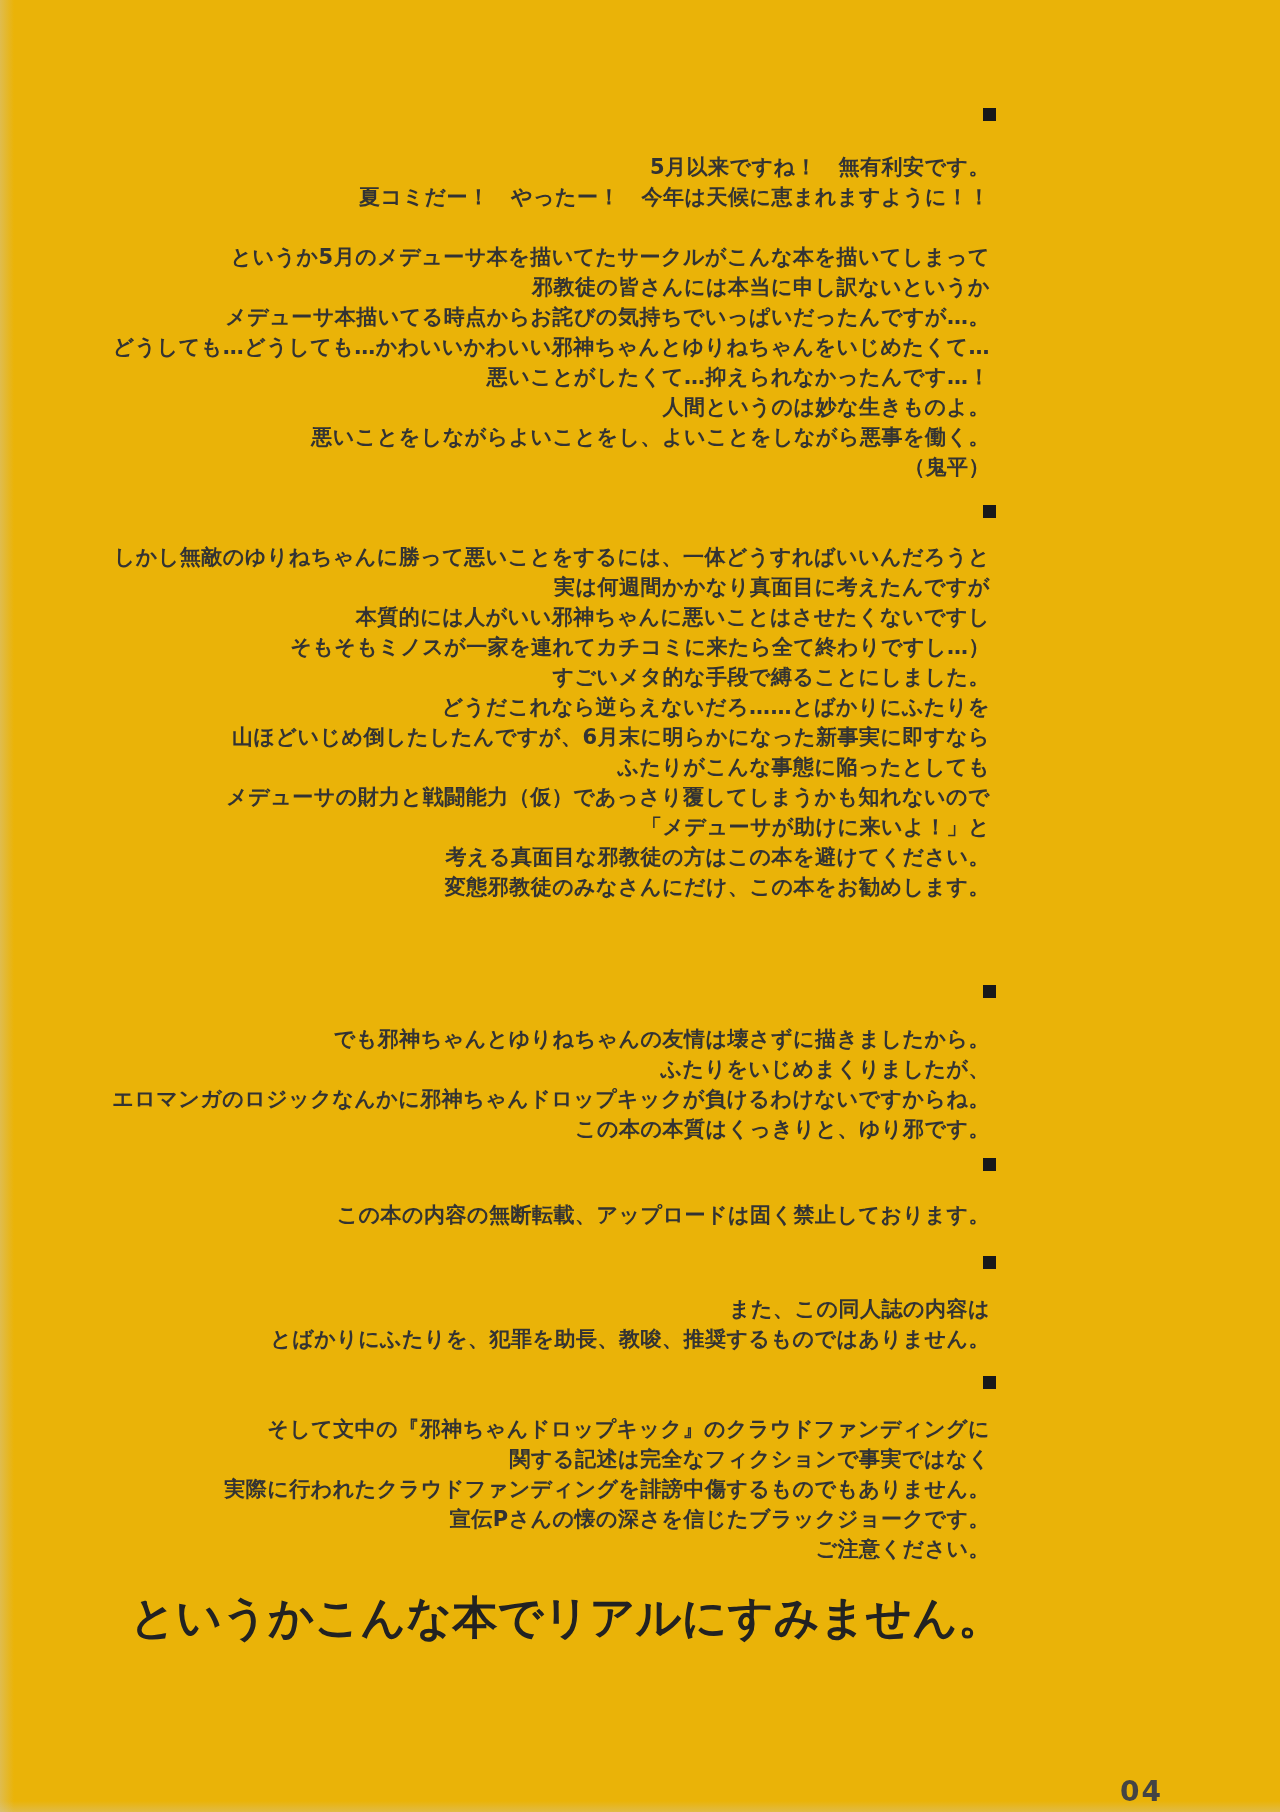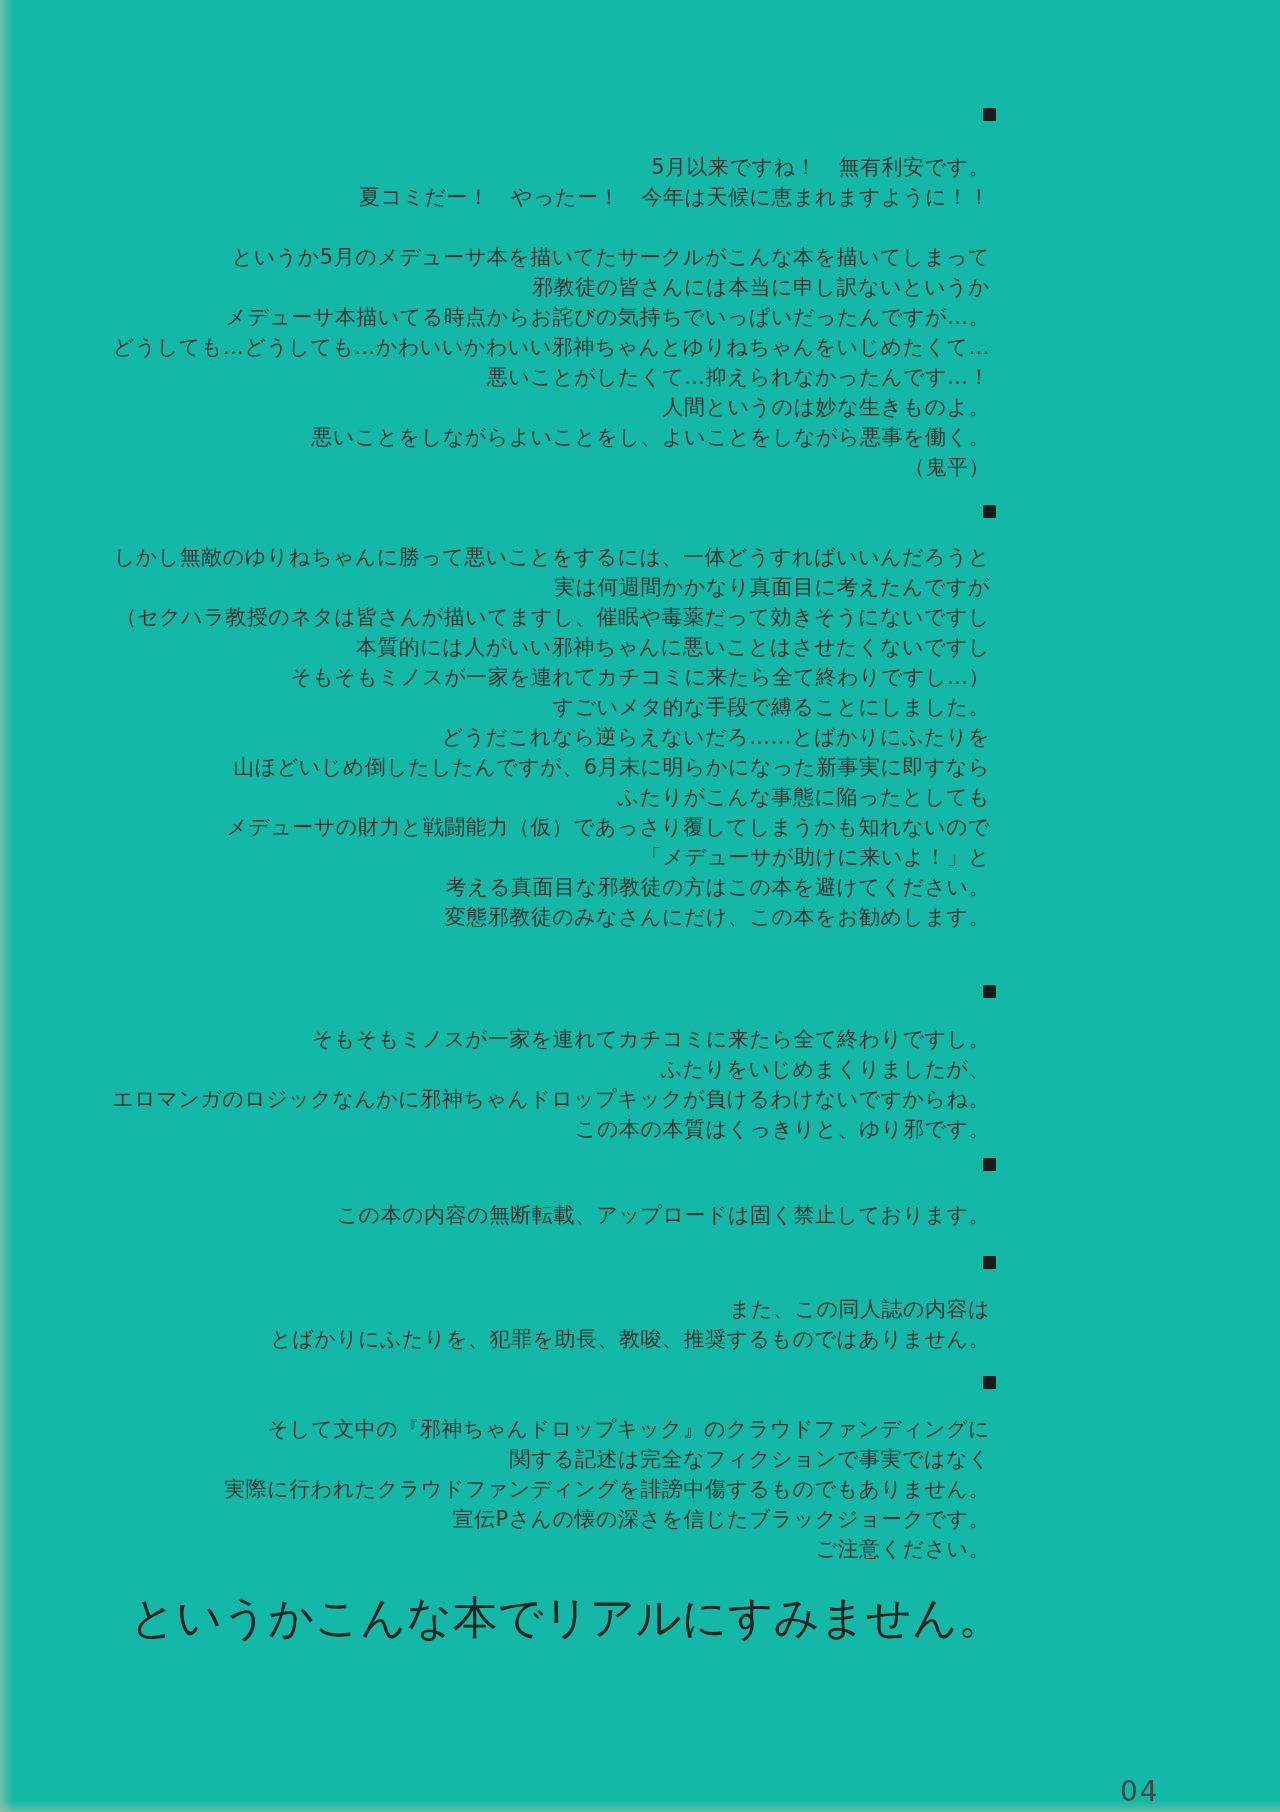--- a/index.html
+++ b/index.html
@@ -1,22 +1,23 @@
 <!DOCTYPE html>
 <html><head>
 <meta charset="utf-8">
 <style>
   html,body{margin:0;padding:0;}
   .page{
     position:relative;
     width:1280px;height:1812px;
-    background:#14b8a6;
+    background:#eab308;
     overflow:hidden;
     font-family:"DejaVu Sans", sans-serif;
     color:#333;
+    font-weight:bold;
   }
   .edge-left{
     position:absolute;left:0;top:0;bottom:0;width:14px;
     background:linear-gradient(90deg, rgba(210,199,164,0.45), rgba(210,199,164,0));
     pointer-events:none;
   }
   .edge-bottom{
     position:absolute;left:0;right:0;bottom:0;height:11px;
     background:linear-gradient(0deg, rgba(210,199,164,0.40), rgba(210,199,164,0));
     pointer-events:none;
@@ -77,35 +78,34 @@
     <div class="ln">どうしても…どうしても…かわいいかわいい邪神ちゃんとゆりねちゃんをいじめたくて…</div>
     <div class="ln">悪いことがしたくて…抑えられなかったんです…！</div>
     <div class="ln">人間というのは妙な生きものよ。</div>
     <div class="ln">悪いことをしながらよいことをし、よいことをしながら悪事を働く。</div>
     <div class="ln">（鬼平）</div>
   </div>
 
   <div class="sec" style="top:542px">
     <div class="ln">しかし無敵のゆりねちゃんに勝って悪いことをするには、一体どうすればいいんだろうと</div>
     <div class="ln">実は何週間かかなり真面目に考えたんですが</div>
-    <div class="ln">（セクハラ教授のネタは皆さんが描いてますし、催眠や毒薬だって効きそうにないですし</div>
     <div class="ln">本質的には人がいい邪神ちゃんに悪いことはさせたくないですし</div>
     <div class="ln">そもそもミノスが一家を連れてカチコミに来たら全て終わりですし…）</div>
     <div class="ln">すごいメタ的な手段で縛ることにしました。</div>
     <div class="ln">どうだこれなら逆らえないだろ……とばかりにふたりを</div>
     <div class="ln">山ほどいじめ倒したしたんですが、6月末に明らかになった新事実に即すなら</div>
     <div class="ln">ふたりがこんな事態に陥ったとしても</div>
     <div class="ln">メデューサの財力と戦闘能力（仮）であっさり覆してしまうかも知れないので</div>
     <div class="ln">「メデューサが助けに来いよ！」と</div>
     <div class="ln">考える真面目な邪教徒の方はこの本を避けてください。</div>
     <div class="ln">変態邪教徒のみなさんにだけ、この本をお勧めします。</div>
   </div>
 
   <div class="sec" style="top:1024px">
-    <div class="ln">そもそもミノスが一家を連れてカチコミに来たら全て終わりですし。</div>
+    <div class="ln">でも邪神ちゃんとゆりねちゃんの友情は壊さずに描きましたから。</div>
     <div class="ln">ふたりをいじめまくりましたが、</div>
     <div class="ln">エロマンガのロジックなんかに邪神ちゃんドロップキックが負けるわけないですからね。</div>
     <div class="ln">この本の本質はくっきりと、ゆり邪です。</div>
   </div>
 
   <div class="sec" style="top:1200px">
     <div class="ln">この本の内容の無断転載、アップロードは固く禁止しております。</div>
   </div>
 
   <div class="sec" style="top:1294px">

